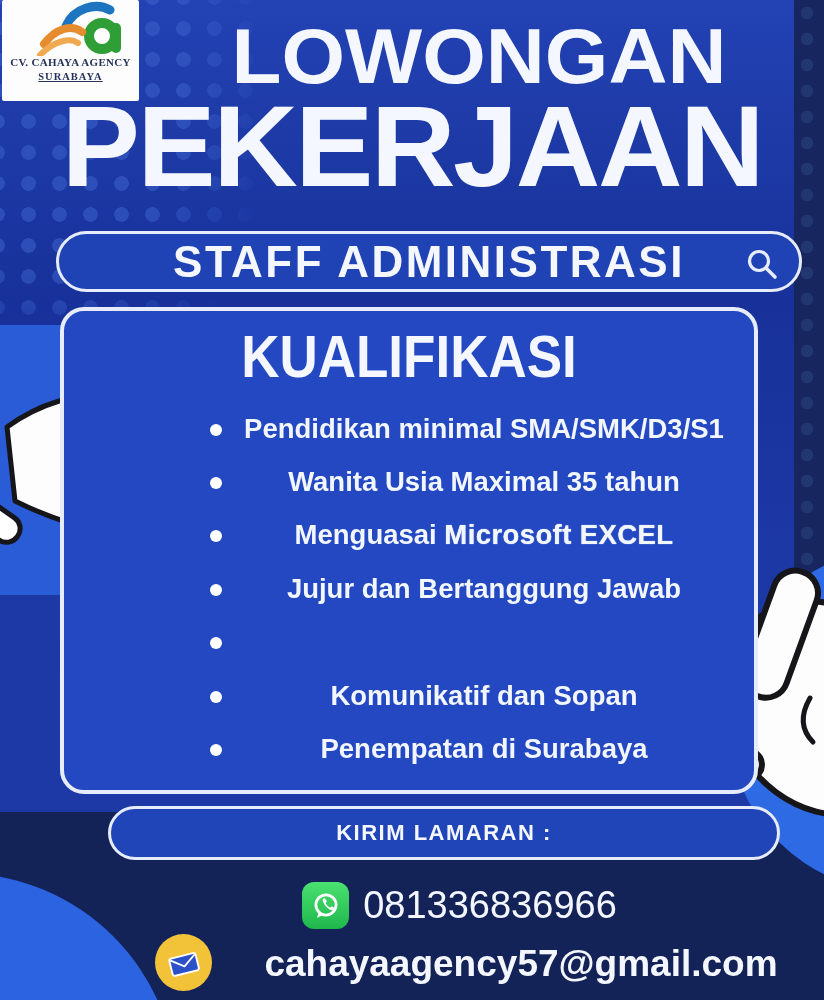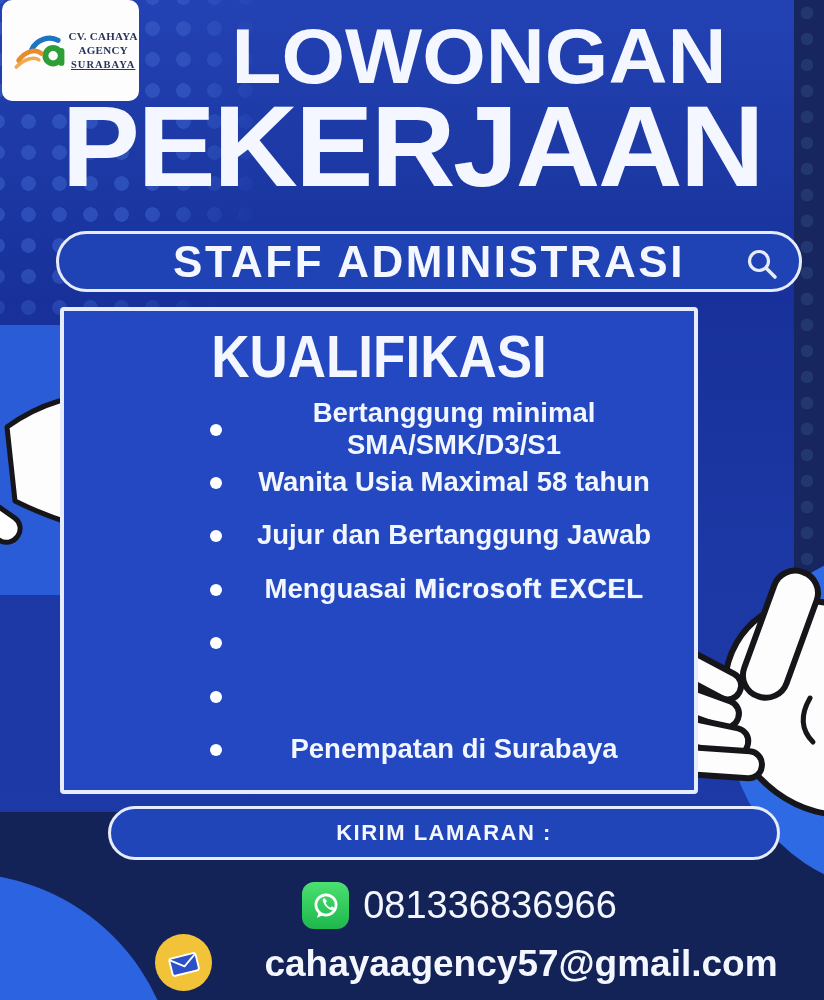--- a/index.html
+++ b/index.html
@@ -14,38 +14,38 @@
     background-size:31px 31px;opacity:.6;
     -webkit-mask-image:radial-gradient(ellipse at 25% 25%,#000 45%,transparent 78%);
     mask-image:radial-gradient(ellipse at 25% 25%,#000 45%,transparent 78%);}
   .navy-strip{position:absolute;left:794px;top:0;width:30px;height:660px;background:#17265f;
     background-image:radial-gradient(circle,#22366f 6px,transparent 6.6px);background-size:26px 26px;}
   .navy-band{position:absolute;left:0;top:812px;width:824px;height:188px;background:#142357;}
   .circle-bl{position:absolute;left:-257px;top:873px;width:434px;height:434px;border-radius:50%;background:#2c63e0;}
   .mega-wrap{position:absolute;left:-15px;top:325px;width:270px;height:270px;}
   .hand-wrap{position:absolute;left:640px;top:540px;width:184px;height:370px;}
   
-  .logo{position:absolute;left:2px;top:0;width:137px;height:101px;background:#fdfdfd;border-radius:10px;
-    display:flex;flex-direction:row;align-items:center;justify-content:flex-end;}
+  .logo{position:absolute;left:2px;top:0;width:137px;height:101px;background:#fdfdfd;border-radius:2px;
+    display:flex;flex-direction:column;align-items:center;justify-content:flex-start;}
   .logo-text{font-family:"Liberation Serif","DejaVu Serif",serif;font-weight:bold;color:#27335c;
     text-align:center;line-height:1.25;}
   .logo-text .l1{font-size:11px;letter-spacing:.3px;}
   .logo-text .l2{font-size:10.5px;letter-spacing:1px;text-decoration:underline;}
   
   .title1{position:absolute;left:140px;right:6px;top:22px;text-align:center;font-weight:bold;
     font-size:67px;line-height:1;transform:scale(1.22,1.16);transform-origin:50% 50%;letter-spacing:0;}
   .title2{position:absolute;left:0;right:0;top:98px;text-align:center;font-weight:bold;
     font-size:96px;line-height:1;transform:scale(1.22,1.2);transform-origin:50% 50%;letter-spacing:-2px;}
   
   .pill{box-sizing:border-box;border:3px solid #e6ecfb;display:flex;align-items:center;justify-content:center;}
   .pill-staff{position:absolute;left:56px;top:231px;width:746px;height:61px;border-radius:33px;background:#1f42b4;
     font-size:44px;font-weight:bold;letter-spacing:2.5px;}
   .pill-staff .mag{position:absolute;right:20px;top:13px;}
-  .card{position:absolute;box-sizing:border-box;left:60px;top:307px;width:638px;height:487px;
-    border:4px solid #e6ecfb;border-radius:4px;background:#2348c2;}
+  .card{position:absolute;box-sizing:border-box;left:60px;top:307px;width:698px;height:487px;
+    border:4px solid #e6ecfb;border-radius:24px;background:#2348c2;}
   .card-title{position:absolute;left:0;right:0;top:16px;text-align:center;font-size:53px;font-weight:bold;
     line-height:1.15;transform:scaleY(1.12);letter-spacing:0;}
   .rows{position:absolute;left:0;right:0;top:92px;}
   .qrow{position:relative;height:53.4px;}
   .qrow .dot{position:absolute;left:146px;top:calc(50% - 6px);width:12px;height:12px;border-radius:50%;background:#fff;}
   .qrow .txt{position:absolute;left:162px;right:12px;top:50%;transform:translateY(-52%);
     text-align:center;font-size:27.5px;font-weight:bold;color:#f2f6ff;}
   .qrow .txt .b{font-weight:bold;letter-spacing:.4px;text-shadow:0 0 1px #f2f6ff;}
   .pill-kirim{position:absolute;left:108px;top:806px;width:672px;height:54px;border-radius:28px;background:#2045b8;
     font-size:22px;font-weight:bold;letter-spacing:1.5px;}
@@ -134,39 +134,40 @@
       <circle cx="14" cy="14" r="9.5" fill="none" stroke="#e6ecfb" stroke-width="3.2"></circle>
       <line x1="21.5" y1="21.5" x2="30" y2="30" stroke="#e6ecfb" stroke-width="3.6" stroke-linecap="round"></line>
     </svg>
   </div>
 
   <div class="card">
     <div class="card-title">KUALIFIKASI</div>
     <div class="rows">
       <div class="qrow">
         <span class="dot"></span>
-        <div class="txt"><span>Bertanggung minimal SMA/SMK/D3/S1</span><span class="b"></span></div>
+        <div class="txt"><span>Pendidikan minimal SMA/SMK/D3/S1</span><span class="b"></span></div>
       </div>
       <div class="qrow">
         <span class="dot"></span>
-        <div class="txt"><span>Wanita Usia Maximal 58 tahun</span><span class="b"></span></div>
+        <div class="txt"><span>Wanita Usia Maximal 35 tahun</span><span class="b"></span></div>
+      </div>
+      <div class="qrow">
+        <span class="dot"></span>
+        <div class="txt"><span>Menguasai </span><span class="b">Microsoft EXCEL</span></div>
       </div>
       <div class="qrow">
         <span class="dot"></span>
         <div class="txt"><span>Jujur dan Bertanggung Jawab</span><span class="b"></span></div>
       </div>
       <div class="qrow">
         <span class="dot"></span>
-        <div class="txt"><span>Menguasai </span><span class="b">Microsoft EXCEL</span></div>
       </div>
       <div class="qrow">
         <span class="dot"></span>
-      </div>
-      <div class="qrow">
-        <span class="dot"></span>
+        <div class="txt"><span>Komunikatif dan Sopan</span><span class="b"></span></div>
       </div>
       <div class="qrow">
         <span class="dot"></span>
         <div class="txt"><span>Penempatan di Surabaya</span><span class="b"></span></div>
       </div>
     </div>
   </div>
 
   <div class="pill pill-kirim">
     <span>KIRIM LAMARAN :</span>

